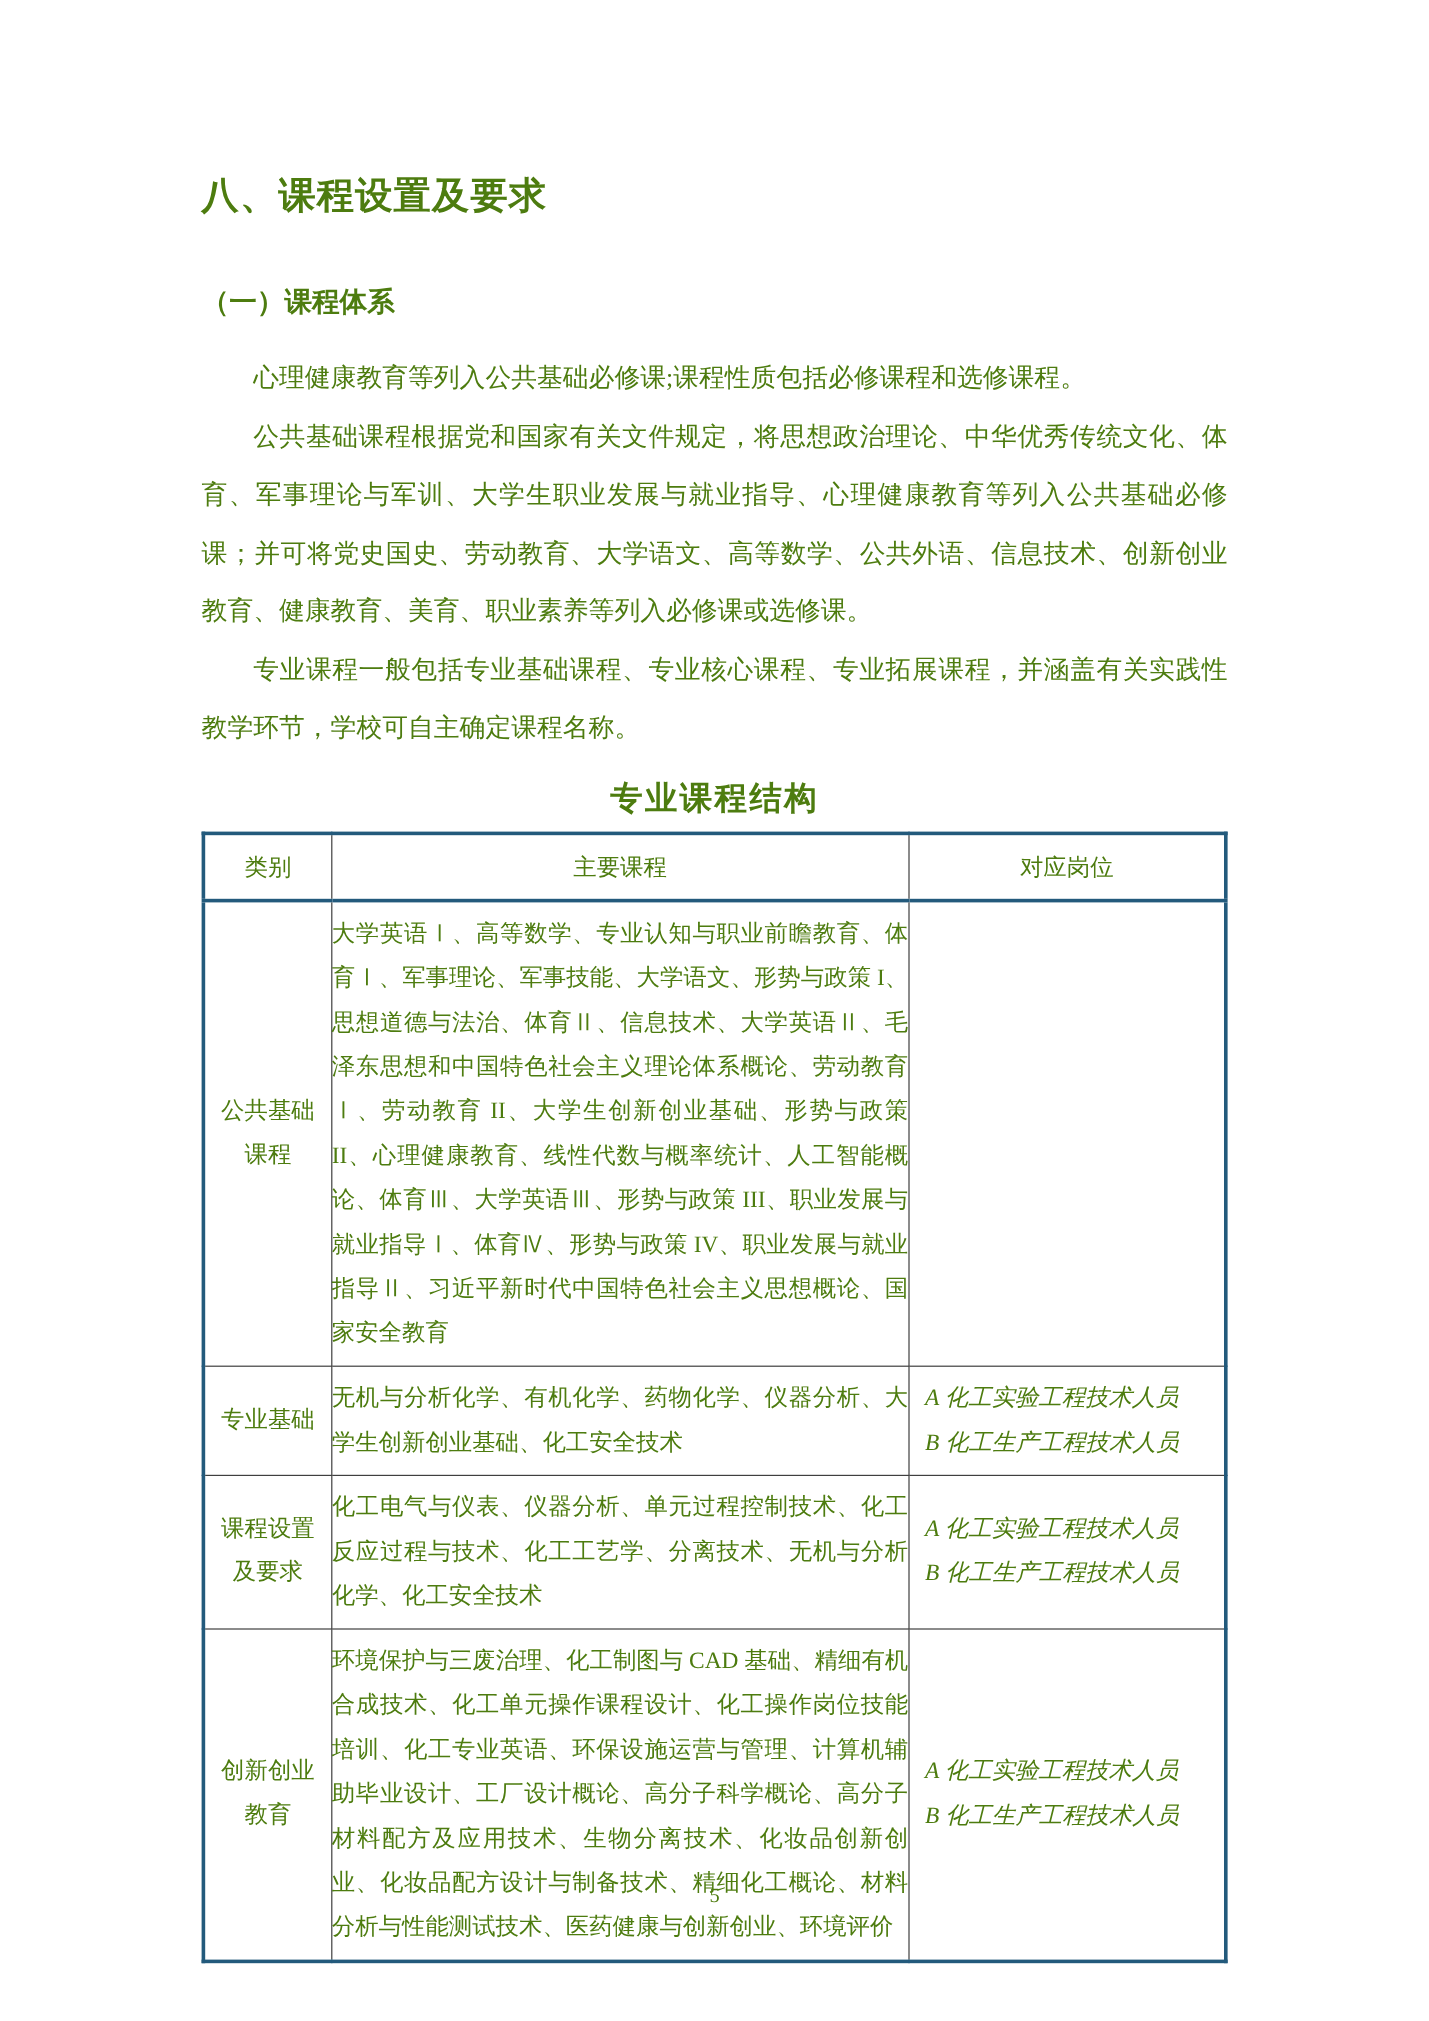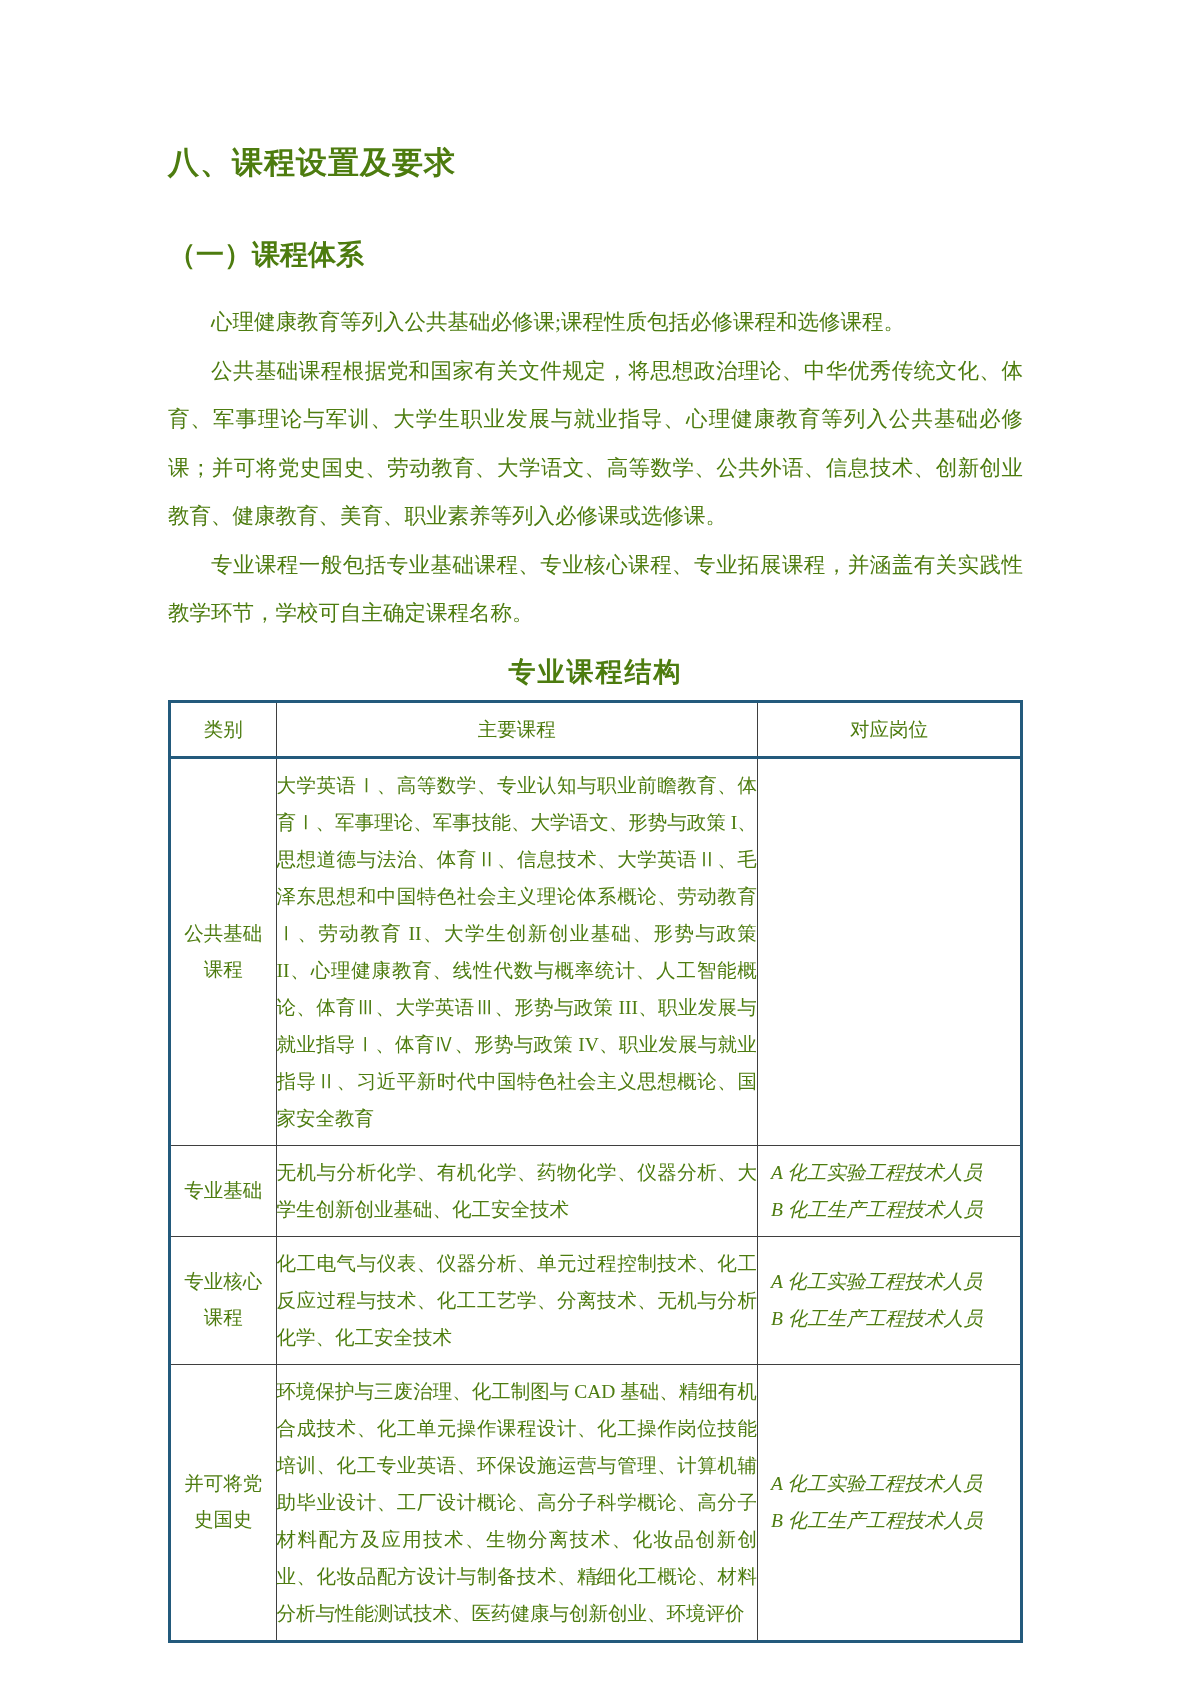--- a/index.html
+++ b/index.html
@@ -18,21 +18,21 @@
   .doc-h1 {
     font-family:"Liberation Sans", sans-serif;
     font-weight:bold;
     font-size:31px;
     letter-spacing:1px;
     margin:0;
   }
   .doc-h2 {
     font-family:"Liberation Sans", sans-serif;
     font-weight:bold;
-    font-size:28px;
+    font-size:23px;
     margin:52px 0 24px 0;
   }
   .body-para {
     font-size:21.5px;
     line-height:48.5px;
     text-align:justify;
     text-indent:2em;
     margin:0;
   }
   .table-title {
@@ -128,29 +128,29 @@
       </tr>
       <tr>
         <td class="cell-category">专业基础</td>
         <td class="cell-courses">无机与分析化学、有机化学、药物化学、仪器分析、大学生创新创业基础、化工安全技术</td>
         <td class="cell-positions">
           <div>A 化工实验工程技术人员</div>
           <div>B 化工生产工程技术人员</div>
         </td>
       </tr>
       <tr>
-        <td class="cell-category">专业核心课程</td>
+        <td class="cell-category">课程设置及要求</td>
         <td class="cell-courses">化工电气与仪表、仪器分析、单元过程控制技术、化工反应过程与技术、化工工艺学、分离技术、无机与分析化学、化工安全技术</td>
         <td class="cell-positions">
           <div>A 化工实验工程技术人员</div>
           <div>B 化工生产工程技术人员</div>
         </td>
       </tr>
       <tr>
-        <td class="cell-category">并可将党史国史</td>
+        <td class="cell-category">创新创业教育</td>
         <td class="cell-courses">环境保护与三废治理、化工制图与 CAD 基础、精细有机合成技术、化工单元操作课程设计、化工操作岗位技能培训、化工专业英语、环保设施运营与管理、计算机辅助毕业设计、工厂设计概论、高分子科学概论、高分子材料配方及应用技术、生物分离技术、化妆品创新创业、化妆品配方设计与制备技术、精细化工概论、材料分析与性能测试技术、医药健康与创新创业、环境评价</td>
         <td class="cell-positions">
           <div>A 化工实验工程技术人员</div>
           <div>B 化工生产工程技术人员</div>
         </td>
       </tr>
     </tbody>
   </table>
 
   <div class="page-number">5</div>

